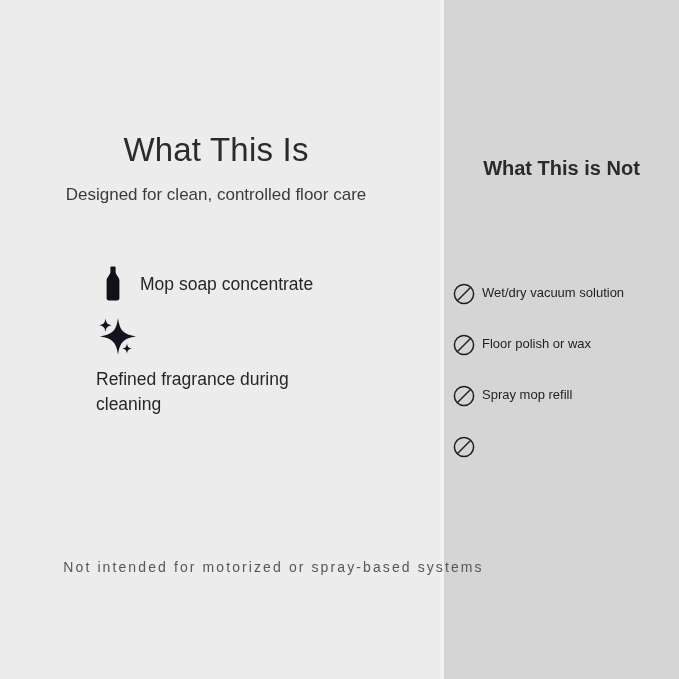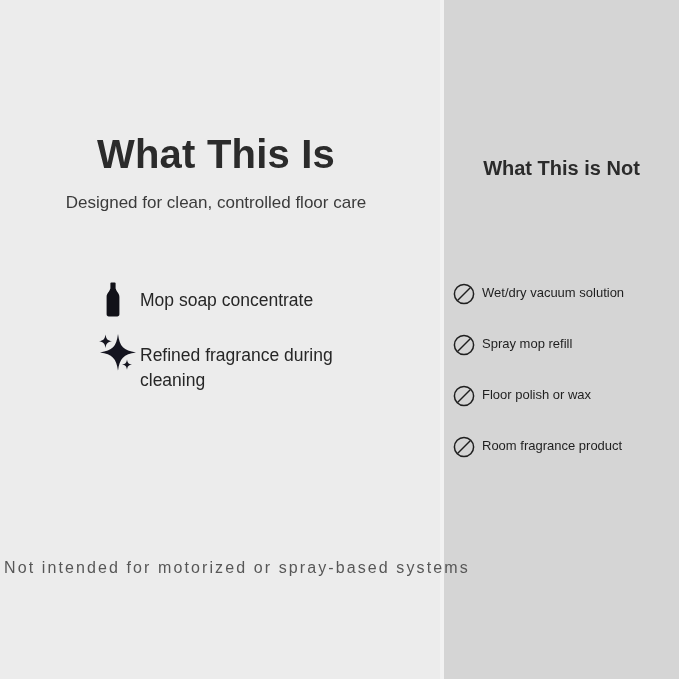--- a/index.html
+++ b/index.html
@@ -47,47 +47,47 @@
 
   
   .left-head {
     position: absolute;
     left: 0;
     top: 130px;
     width: 432px;
     text-align: center;
   }
   .left-title {
-    font-size: 40px;
-    font-weight: bold;
+    font-size: 33px;
+    font-weight: normal;
     color: #2b2b2b;
     letter-spacing: 0.2px;
     line-height: 1.2;
     margin: 0;
   }
   .left-subtitle {
     font-size: 17px;
     color: #3b3b3b;
     margin: 14px 0 0 0;
     line-height: 1.3;
   }
 
   .left-list {
     position: absolute;
     left: 96px;
-    top: 280px;
+    top: 264px;
     width: 330px;
   }
   .left-item {
     display: flex;
     align-items: flex-start;
     min-height: 44px;
     margin-bottom: 11px;
   }
-  .left-item.tall { margin-bottom: 18px; }
+  .left-item.tall { margin-bottom: 18px; flex-direction: column; }
   .left-icon {
     width: 44px;
     min-width: 44px;
     height: 40px;
     display: flex;
     align-items: center;
     justify-content: flex-start;
   }
   .left-label {
     font-size: 17.5px;
@@ -138,22 +138,22 @@
     line-height: 1.25;
     white-space: nowrap;
   }
 
   
   .footer {
     position: absolute;
     left: 0;
     top: 559px;
     width: 543px;
-    text-align: left;
-    font-size: 16px;
+    text-align: center;
+    font-size: 14px;
     letter-spacing: 2.1px;
     color: #575757;
   }
   .footer-inner {
     display: inline-block;
     padding-left: 4px;
   }
 </style>
 </head>
 <body>
@@ -212,41 +212,40 @@
       <span class="right-label">Wet/dry vacuum solution</span>
     </div>
 
     <div class="right-item">
       <span class="right-icon">
         <svg width="24" height="24" viewBox="0 0 24 24" aria-hidden="true">
           <circle cx="12" cy="12" r="9.6" fill="none" stroke="#1f1f1f" stroke-width="1.5"></circle>
           <line x1="5.5" y1="18.5" x2="18.5" y2="5.5" stroke="#1f1f1f" stroke-width="1.5"></line>
         </svg>
       </span>
+      <span class="right-label">Floor polish or wax</span>
+    </div>
+
+    <div class="right-item">
+      <span class="right-icon">
+        <svg width="24" height="24" viewBox="0 0 24 24" aria-hidden="true">
+          <circle cx="12" cy="12" r="9.6" fill="none" stroke="#1f1f1f" stroke-width="1.5"></circle>
+          <line x1="5.5" y1="18.5" x2="18.5" y2="5.5" stroke="#1f1f1f" stroke-width="1.5"></line>
+        </svg>
+      </span>
       <span class="right-label">Spray mop refill</span>
     </div>
 
     <div class="right-item">
       <span class="right-icon">
         <svg width="24" height="24" viewBox="0 0 24 24" aria-hidden="true">
           <circle cx="12" cy="12" r="9.6" fill="none" stroke="#1f1f1f" stroke-width="1.5"></circle>
           <line x1="5.5" y1="18.5" x2="18.5" y2="5.5" stroke="#1f1f1f" stroke-width="1.5"></line>
         </svg>
       </span>
-      <span class="right-label">Floor polish or wax</span>
-    </div>
-
-    <div class="right-item">
-      <span class="right-icon">
-        <svg width="24" height="24" viewBox="0 0 24 24" aria-hidden="true">
-          <circle cx="12" cy="12" r="9.6" fill="none" stroke="#1f1f1f" stroke-width="1.5"></circle>
-          <line x1="5.5" y1="18.5" x2="18.5" y2="5.5" stroke="#1f1f1f" stroke-width="1.5"></line>
-        </svg>
-      </span>
-      <span class="right-label">Room fragrance product</span>
     </div>
 
   </div>
 
   <div class="footer">
     <span class="footer-inner">Not intended for motorized or spray-based systems</span>
   </div>
 
 </div>
 

